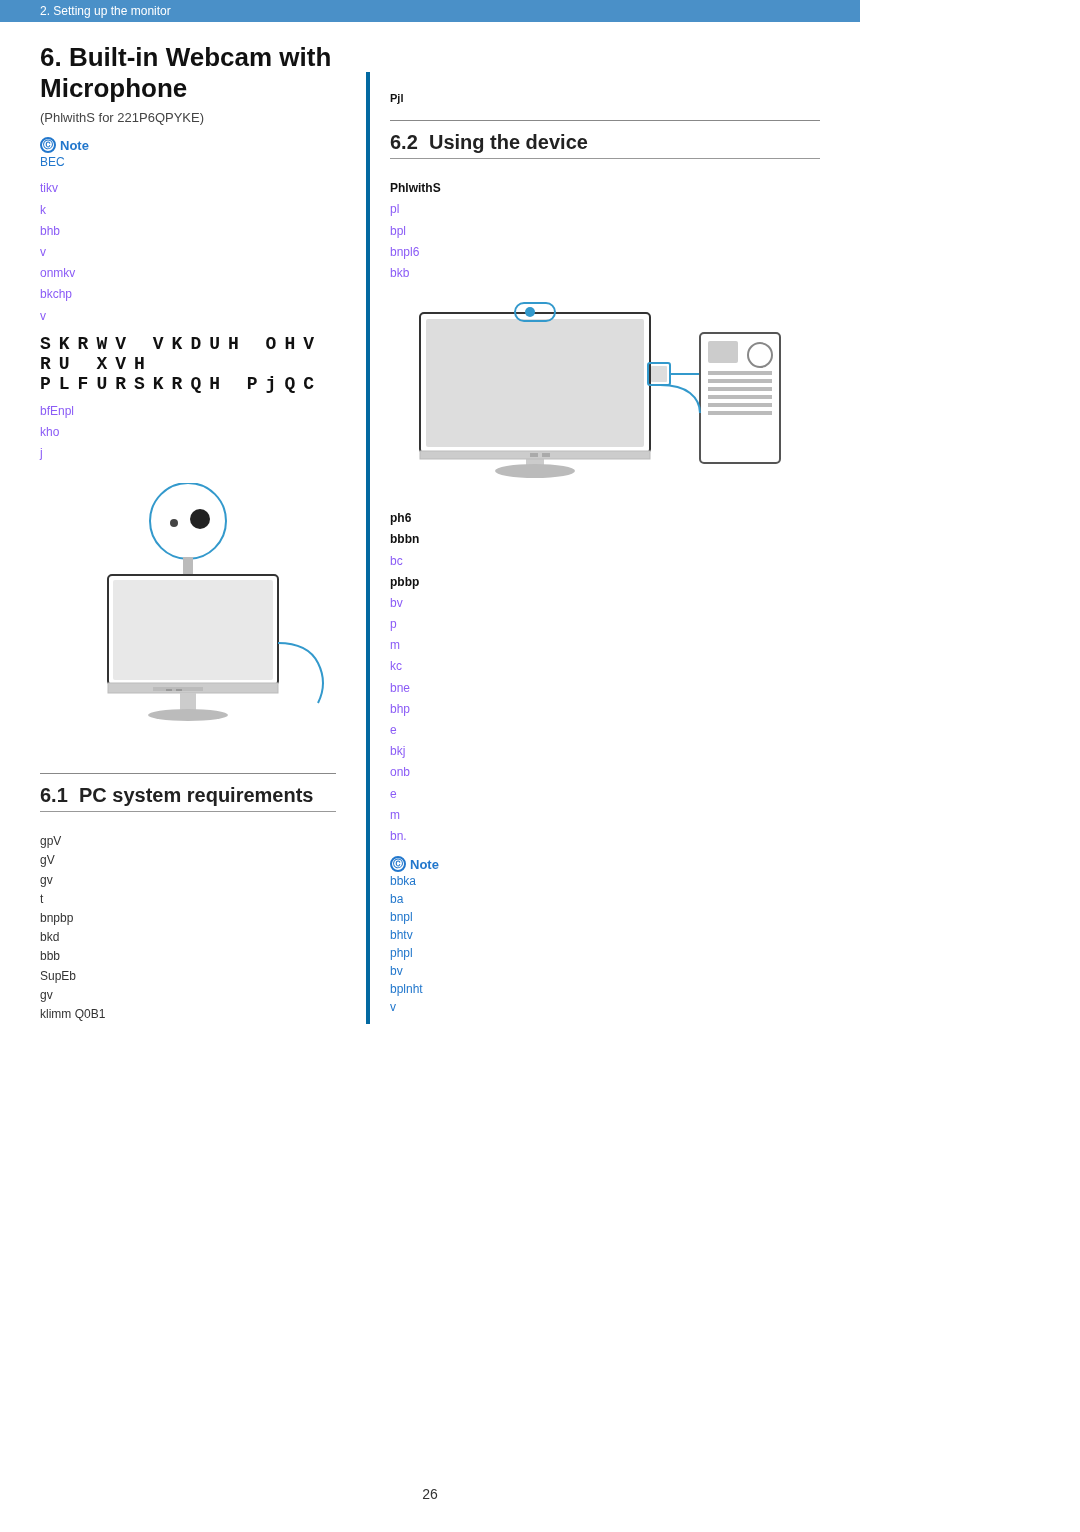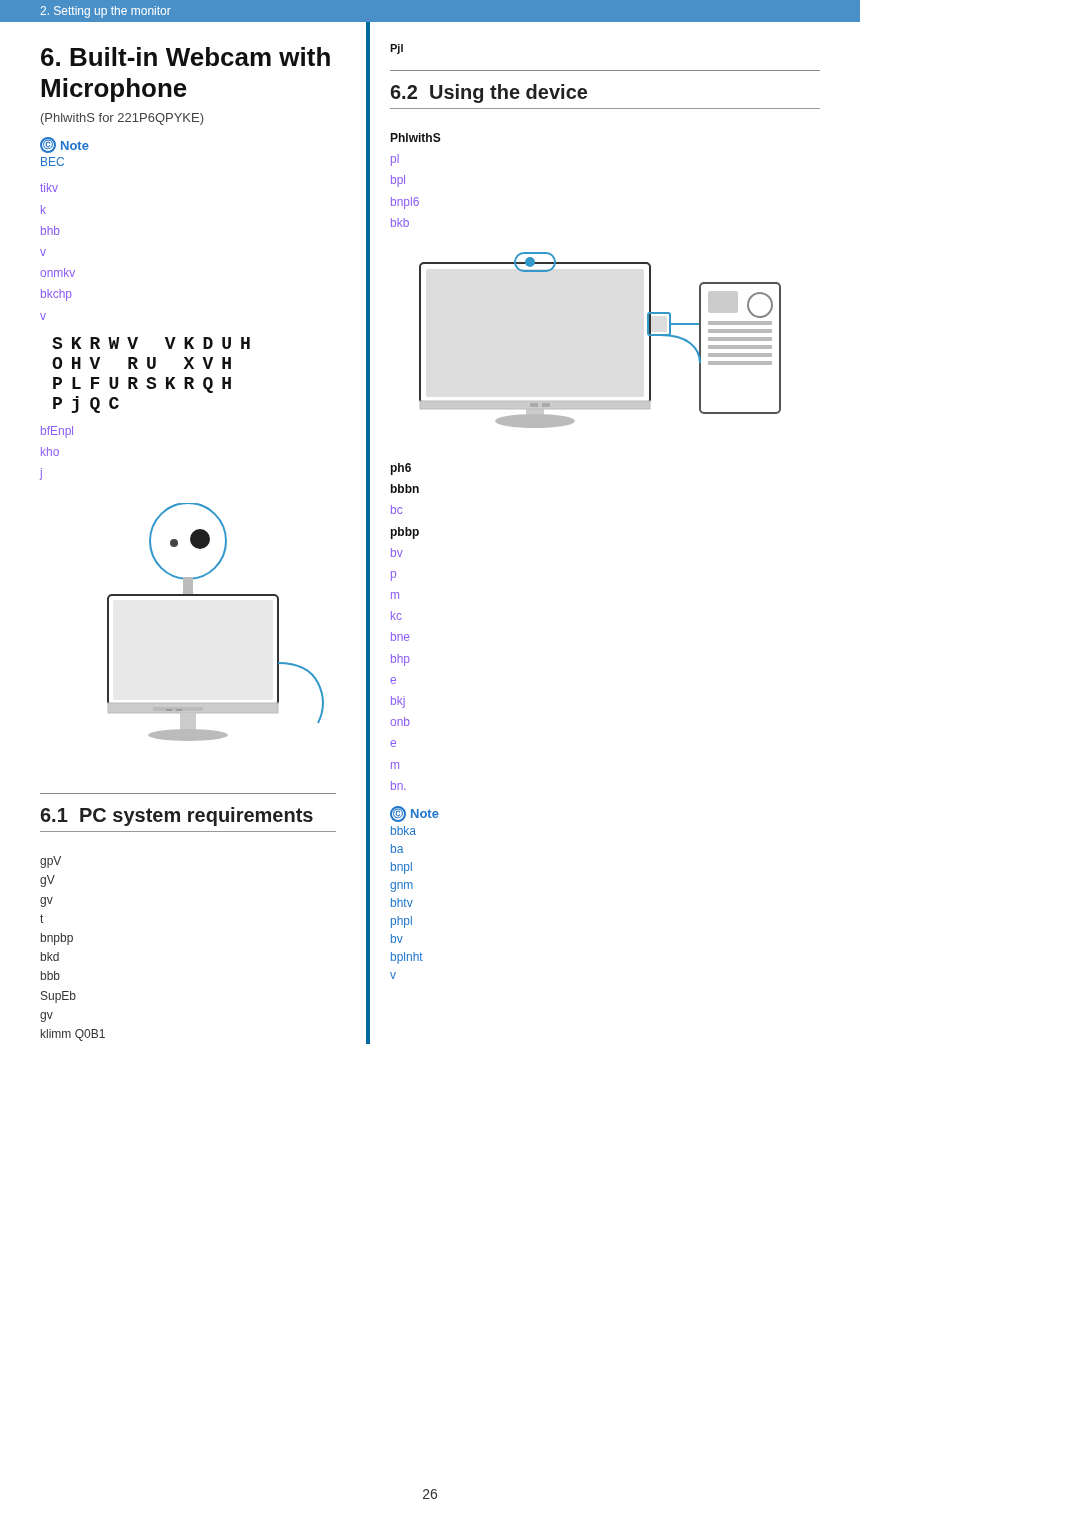--- a/index.html
+++ b/index.html
@@ -28,20 +28,21 @@
       padding: 4px 40px;
       width: 100%;
     }
 
     
     .main-content {
       display: flex;
       flex-direction: row;
       padding: 0 40px;
       margin-top: 0;
+      align-items: flex-end;
     }
 
     
     .left-col {
       width: 500px;
       padding-right: 30px;
       padding-top: 20px;
     }
 
     
@@ -121,21 +122,21 @@
       color: #111;
       line-height: 1.6;
       margin-bottom: 2px;
     }
 
     .large-text-line {
       font-size: 18px;
       font-weight: bold;
       letter-spacing: 8px;
       color: #111;
-      margin: 8px 12px;
+      margin: 8px 0;
       font-family: 'Courier New', monospace;
     }
 
     
     .monitor-illustration {
       display: flex;
       justify-content: center;
       margin: 20px 0 30px 0;
     }
 
@@ -348,21 +349,20 @@
       <div class="body-text">bn.</div>
 
       <div class="note-box" style="margin-top:10px;">
         <div class="note-label">
           <span class="note-icon">Ⓒ</span>
           <span>Note</span>
         </div>
         <div class="note-text-blue">bbka</div>
         <div class="note-text-blue">ba</div>
         <div class="note-text-blue">bnpl</div>
-        <div class="note-text-blue">gnm</div>
         <div class="note-text-blue">bhtv</div>
         <div class="note-text-blue">phpl</div>
         <div class="note-text-blue">bv</div>
         <div class="note-text-blue">bplnht</div>
         <div class="note-text-blue">v</div>
       </div>
 
     </div>
   </div>
 

